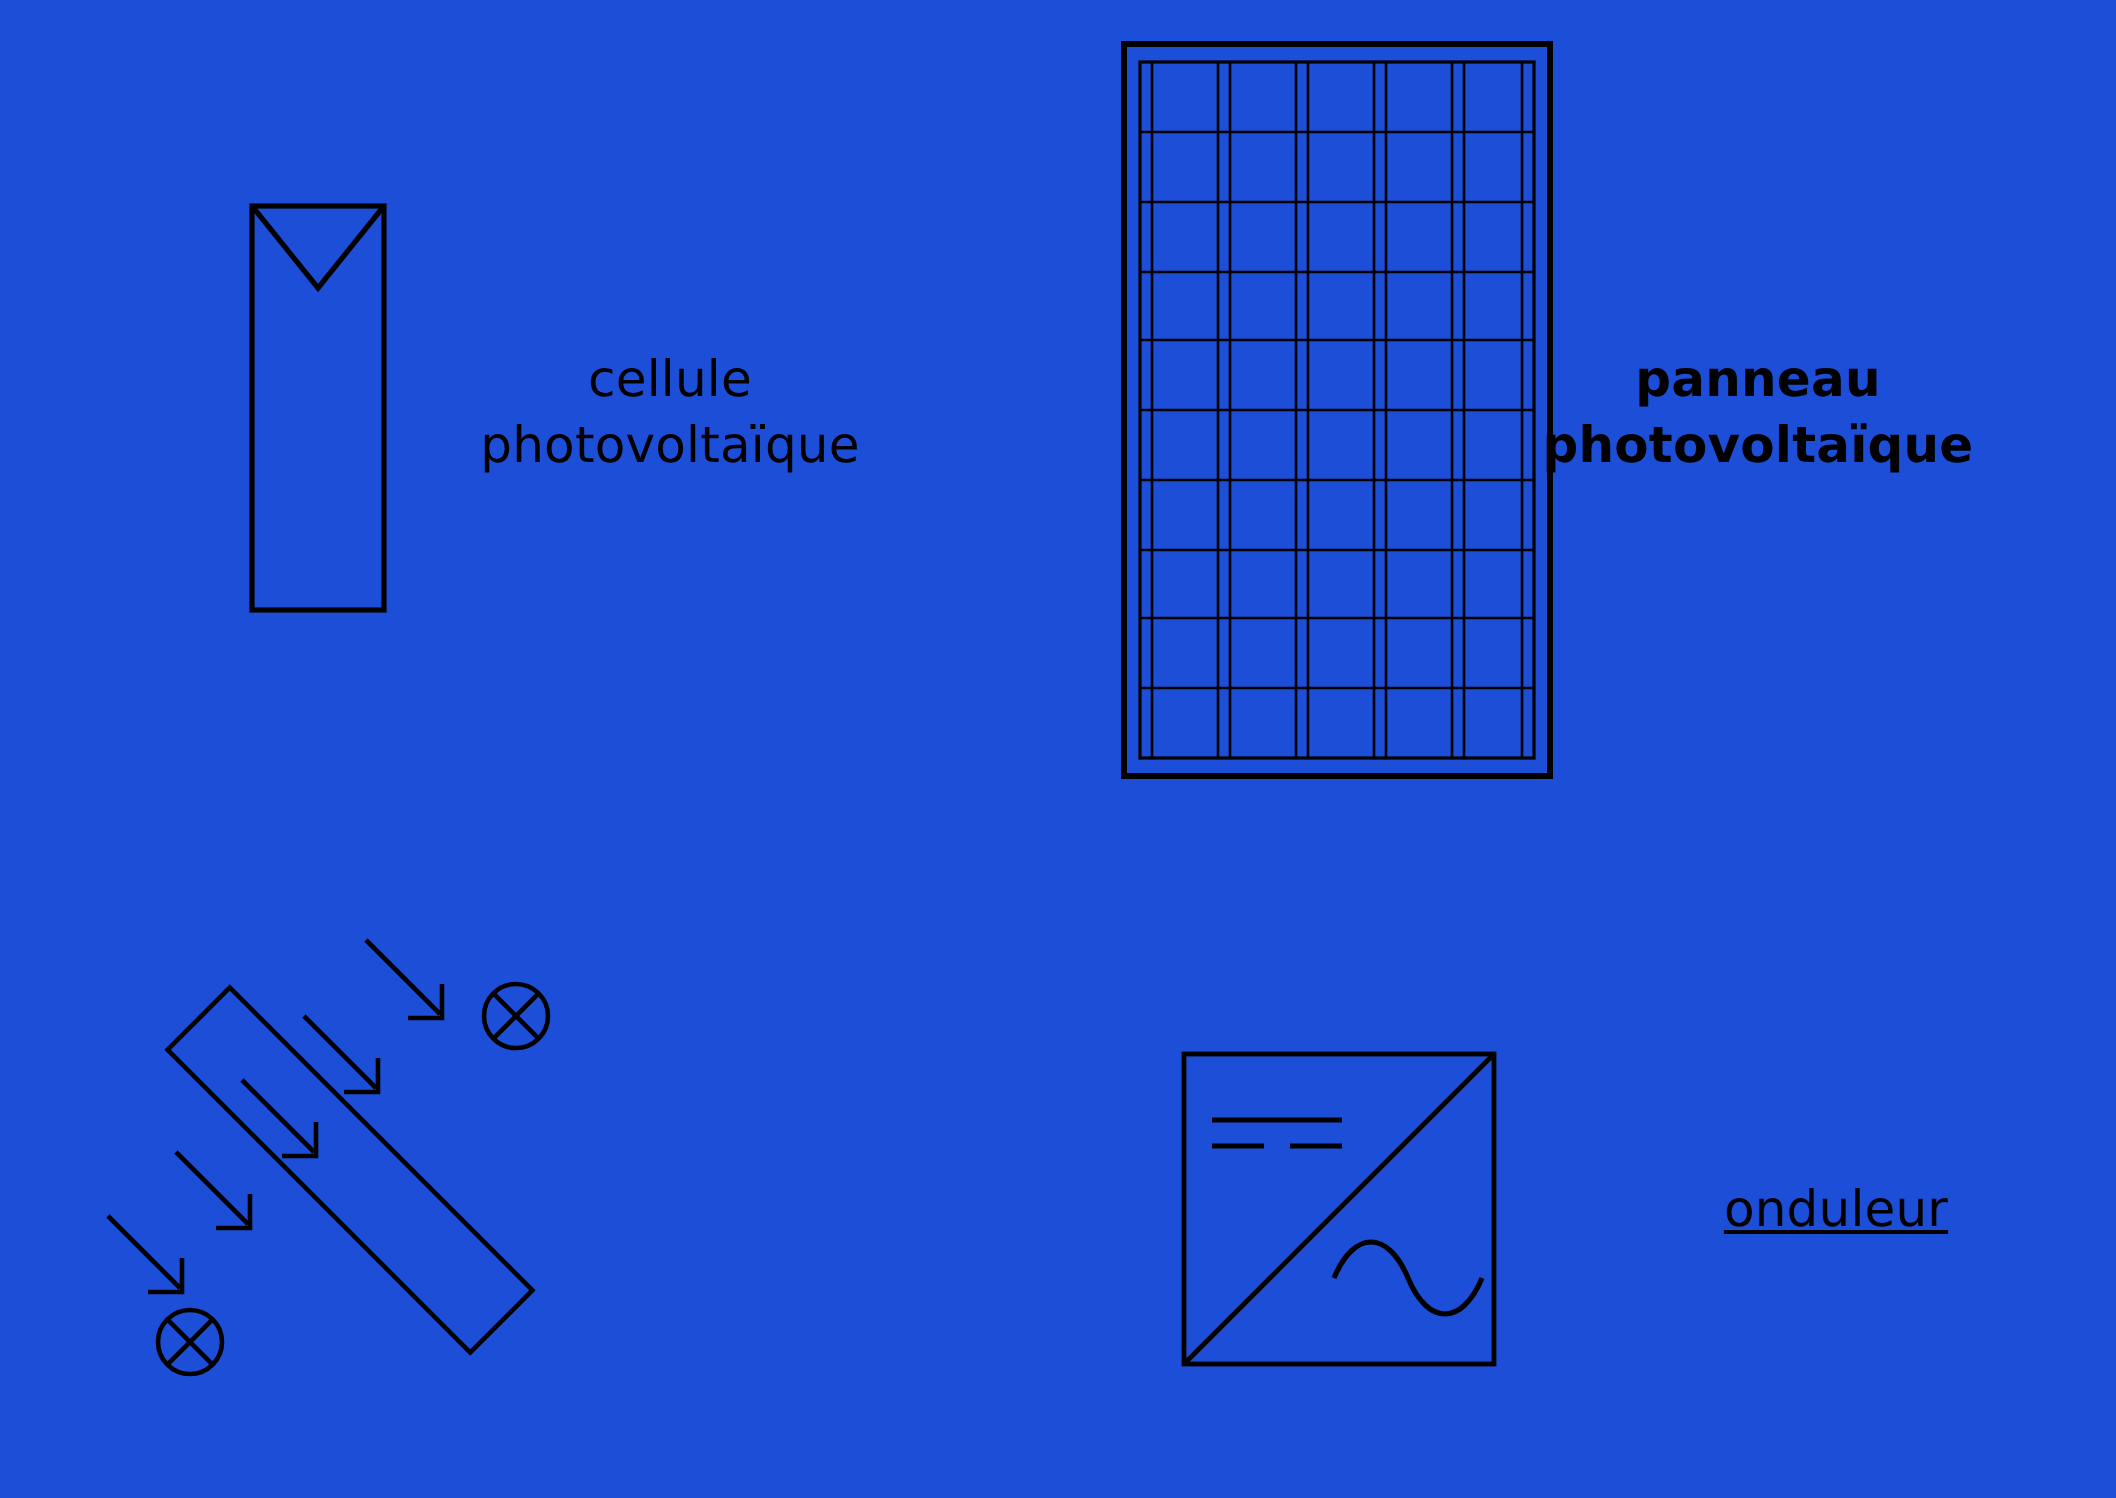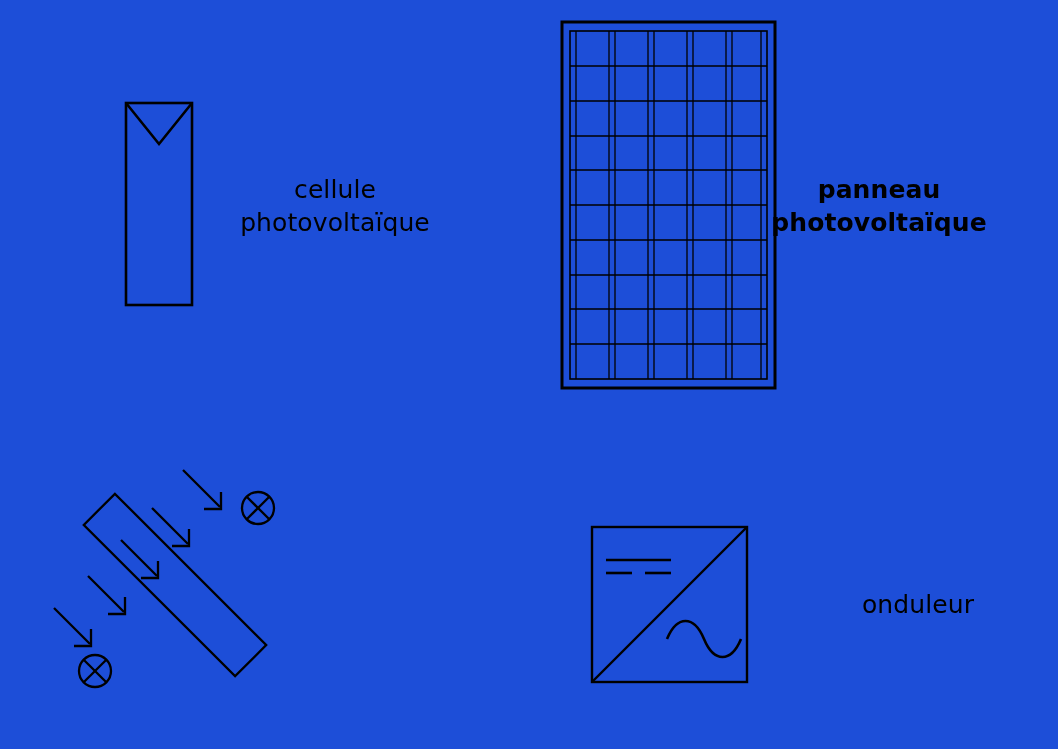--- a/index.html
+++ b/index.html
@@ -136,15 +136,15 @@
         <line class="stroke" x1="22" y1="41" x2="87" y2="41" stroke-width="2.6"></line>
         <line class="stroke" x1="22" y1="54" x2="48" y2="54" stroke-width="2.6"></line>
         <line class="stroke" x1="61" y1="54" x2="87" y2="54" stroke-width="2.6"></line>
       </g>
 
       <g>
         <path class="stroke" d="M 83 120 C 93 96, 110 96, 120 120 C 130 144, 147 144, 157 120" stroke-width="2.6" stroke-linecap="round"></path>
       </g>
     </svg>
   </div>
-  <div class="label" style="left:828px; top:588px; width:180px;">onduleur</div>
+  <div class="label" style="left:828px; top:588px; width:180px;text-decoration:underline;">onduleur</div>
 
 </div>
 
 </body></html>

